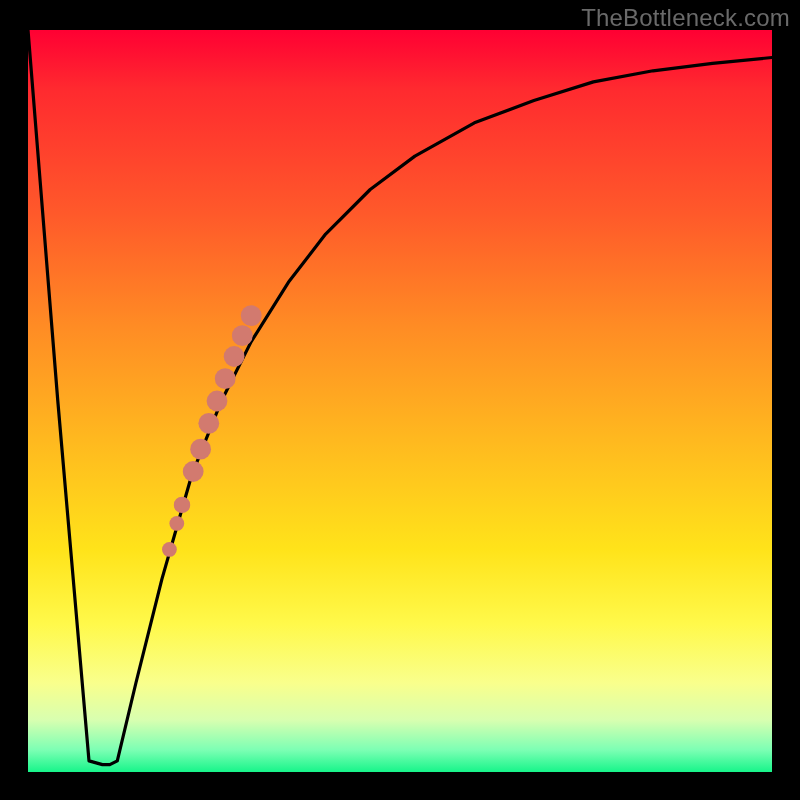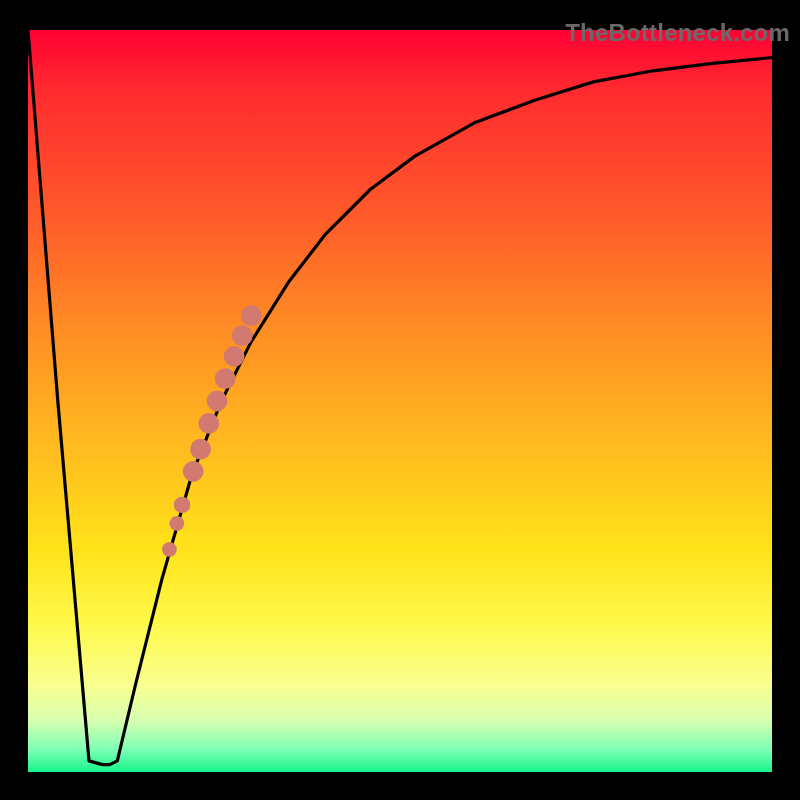--- a/index.html
+++ b/index.html
@@ -12,24 +12,24 @@
     font-family: Arial, Helvetica, sans-serif;
   }
   .frame {
     position: relative;
     width: 800px;
     height: 800px;
     background: #000;
   }
   .attribution {
     position: absolute;
-    top: 19px;
+    top: 4px;
     right: 10px;
     font-size: 24px;
-    font-weight: 700;
+    font-weight: 400;
     color: #6a6a6a;
     letter-spacing: 0.2px;
     z-index: 10;
   }
   .plot {
     position: absolute;
     left: 28px;
     top: 30px;
     width: 744px;
     height: 742px;

